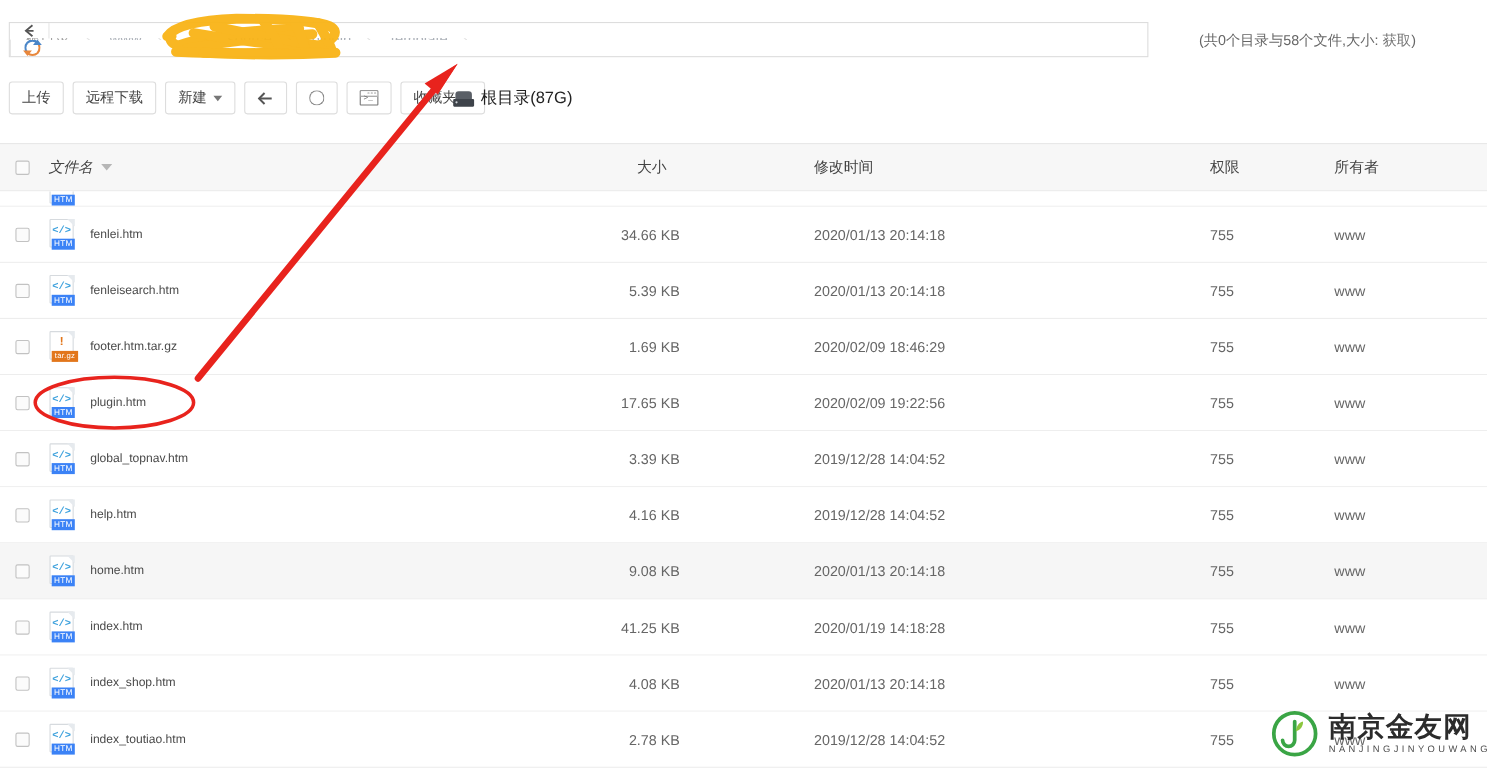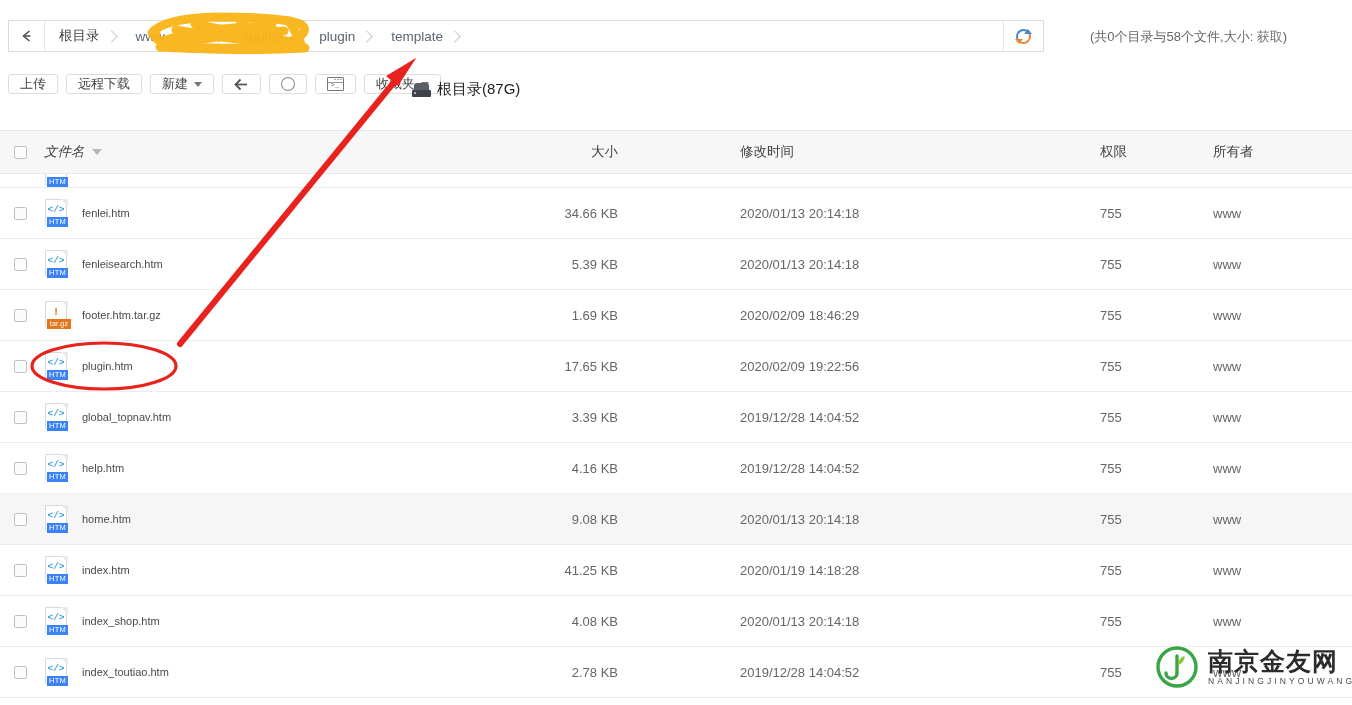--- a/index.html
+++ b/index.html
@@ -10,21 +10,21 @@
     color: #333;
     overflow: hidden;
   }
   #app { position: relative; width: 1352px; height: 705px; background:#fff; }
 
   
   .crumb-bar {
     position: absolute; left: 8px; top: 20px;
     width: 1036px; height: 32px;
     border: 1px solid #ddd; background: #fff;
-    display: flex; align-items: stretch;
+    display: flex; align-items: stretch; flex-direction: column;
   }
   .crumb-back {
     width: 36px; display: flex; align-items: center; justify-content: center;
     border-right: 1px solid #e6e6e6; color: #555; font-size: 15px;
   }
   .crumb-list { display: flex; align-items: stretch; flex: 1; overflow: hidden; }
   .crumb {
     position: relative; display: flex; align-items: center;
     padding: 0 22px 0 14px; font-size: 13.5px; color: #5b6573; white-space: nowrap;
   }
@@ -59,21 +59,21 @@
   }
   .dir-summary {
     position: absolute; left: 1090px; top: 28px;
     font-size: 13px; color: #666; white-space: nowrap;
   }
   .dir-summary .fetch { color: #737373; }
 
   
   .toolbar { position: absolute; left: 8px; top: 74px; display: flex; align-items: center; }
   .tbtn {
-    height: 20px; min-width: 38px; padding: 0 11px;
+    height: 30px; min-width: 38px; padding: 0 11px;
     border: 1px solid #ddd; background: #fff; border-radius: 3px;
     font-size: 13px; color: #444; margin-right: 8px;
     display: flex; align-items: center; justify-content: center; gap: 6px;
     white-space: nowrap;
   }
   .caret {
     width: 0; height: 0; border-left: 4px solid transparent;
     border-right: 4px solid transparent; border-top: 5px solid #777;
     display: inline-block;
   }
@@ -133,21 +133,21 @@
     border: 1px solid #c2c2c2; border-radius: 2px; background: #fbfbfb;
   }
   .c-name { position: absolute; left: 44px; display: flex; align-items: center; gap: 12px; }
   .c-name .fname { font-size: 11px; color: #4a4a4a; }
   .th-name { position: absolute; left: 44px; font-size: 13.5px; color: #444;
              display: flex; align-items: center; gap: 7px; font-style: italic; }
   .sort-caret { width:0;height:0;border-left:5px solid transparent;
     border-right:5px solid transparent;border-top:6px solid #b6b6b6; }
   .c-size { position: absolute; left: 460px; width: 158px; text-align: right;
             font-size: 13px; color: #666; }
-  .th-size { position: absolute; left: 460px; width: 158px; text-align: right;
+  .th-size { position: absolute; left: 448px; width: 158px; text-align: right;
              font-size: 13.5px; color: #444; }
   .c-date { position: absolute; left: 740px; font-size: 13px; color: #666; }
   .th-date { position: absolute; left: 740px; font-size: 13.5px; color: #444; }
   .c-perm { position: absolute; left: 1100px; font-size: 13px; color: #666; }
   .th-perm { position: absolute; left: 1100px; font-size: 13.5px; color: #444; }
   .c-owner { position: absolute; left: 1213px; font-size: 13px; color: #666; }
   .th-owner { position: absolute; left: 1213px; font-size: 13.5px; color: #444; }
 
   
   .ficon { position: relative; width: 26px; height: 30px; flex: none; }

